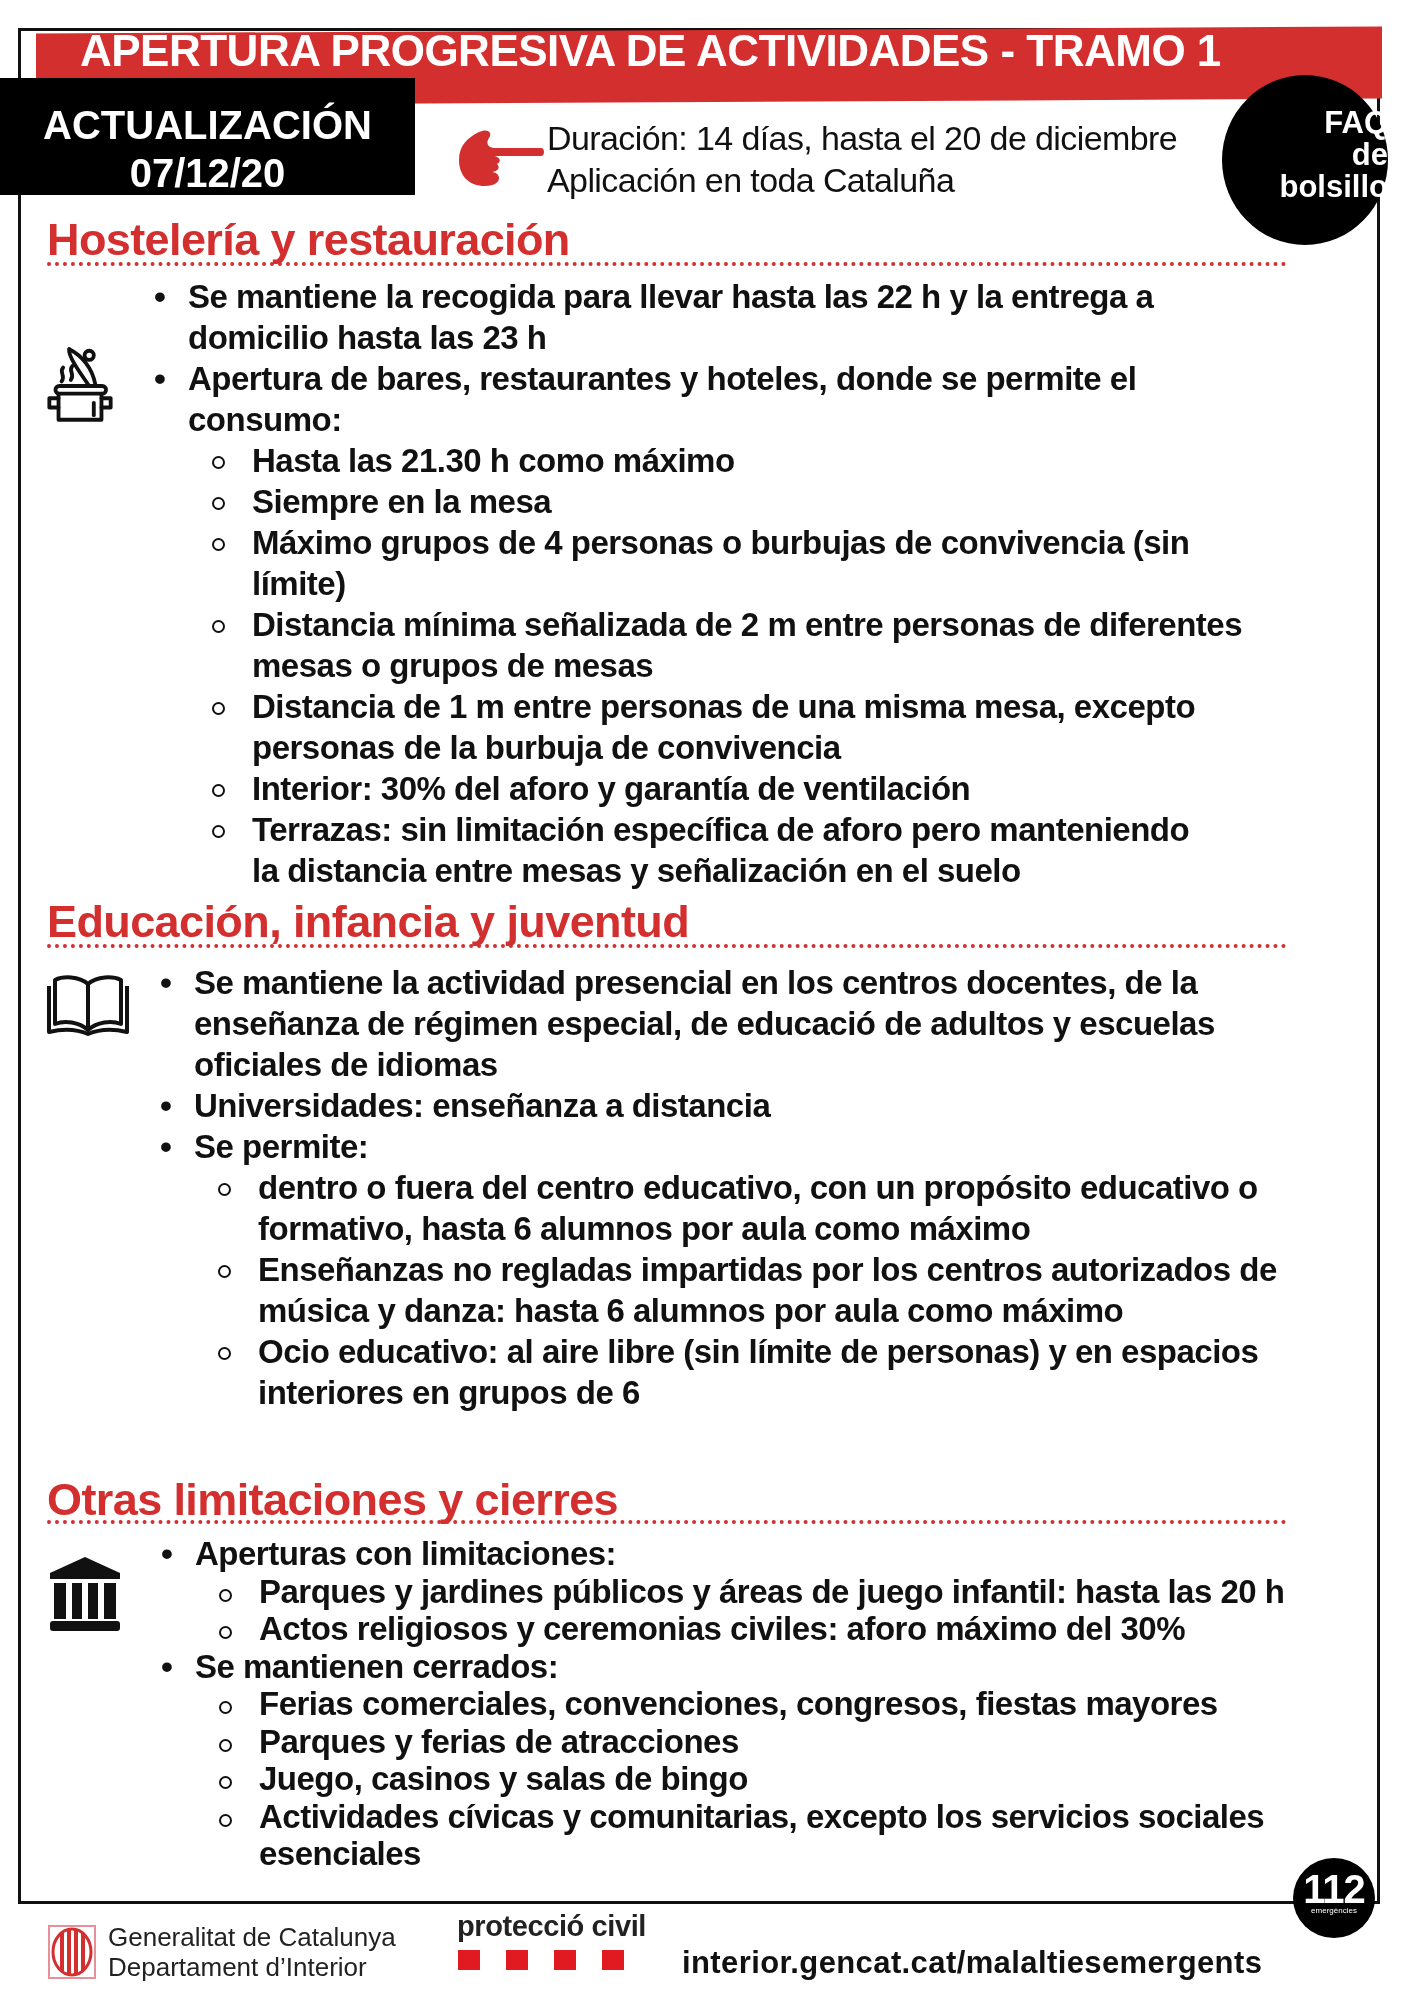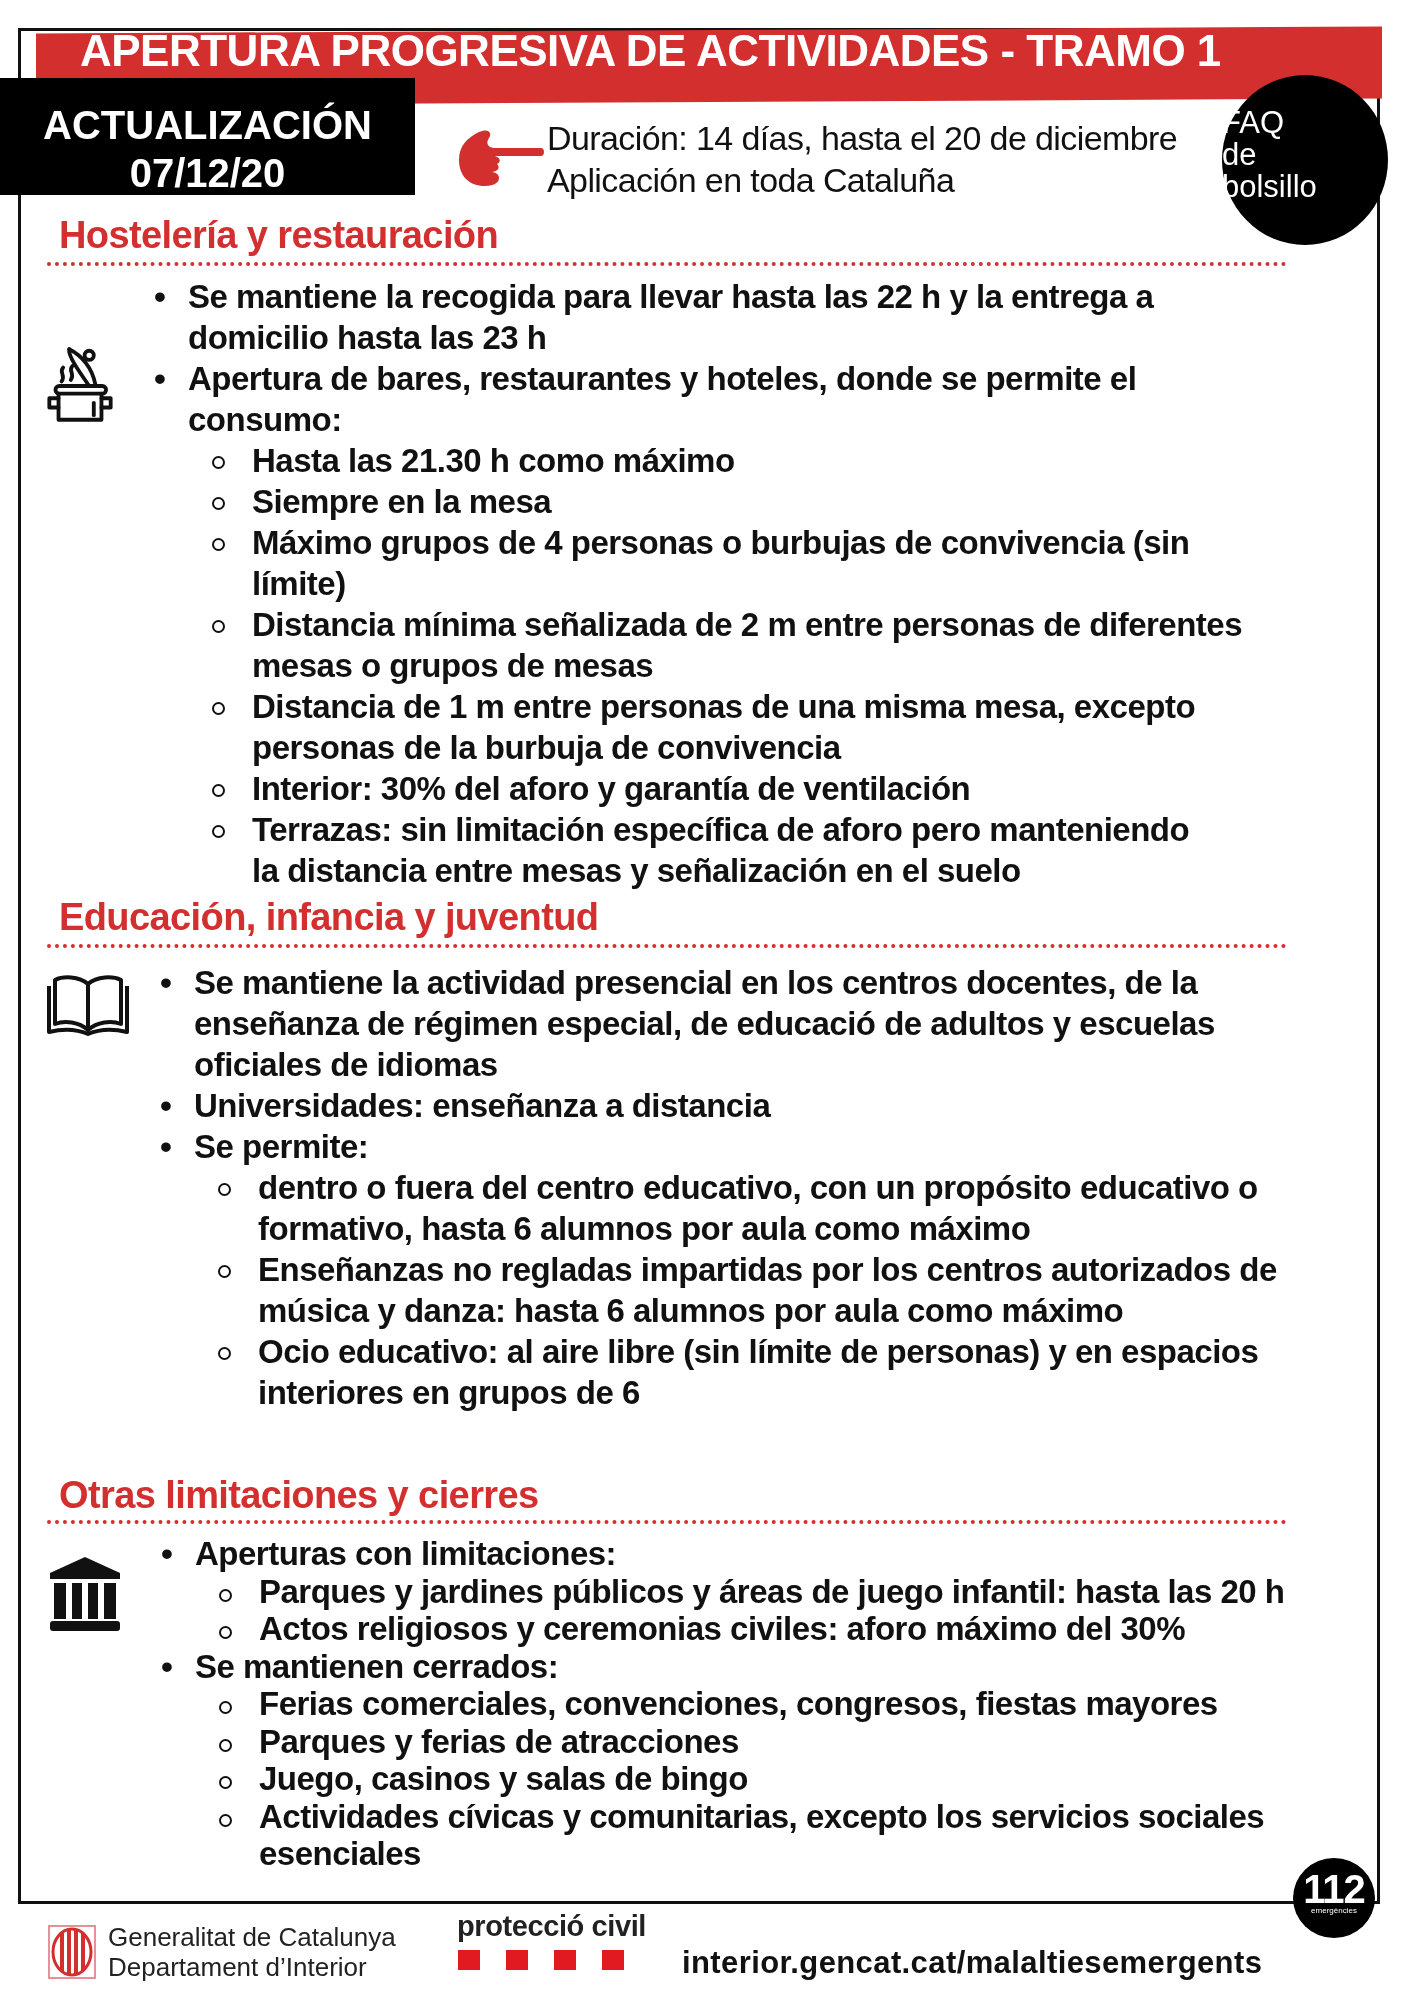--- a/index.html
+++ b/index.html
@@ -3,22 +3,22 @@
 <meta charset="utf-8">
 <style>
   html, body { margin:0; padding:0; background:#fff; }
   body { width:1414px; height:2000px; position:relative; overflow:hidden; font-family:"Liberation Sans", sans-serif; color:#111; }
   .frame { position:absolute; left:18px; top:28px; width:1362px; height:1876px; border:3px solid #111; box-sizing:border-box; }
   .banner { position:absolute; left:36px; top:30px; width:1346px; height:72px; background:#d32f2f; transform:skewY(-0.3deg); }
   .banner-title { position:absolute; left:80px; top:26px; width:1300px; font-weight:bold; font-size:44px; color:#fff; letter-spacing:-0.5px; white-space:nowrap; }
   .update-box { position:absolute; left:0; top:78px; width:415px; height:117px; background:#000; color:#fff; text-align:center; font-weight:bold; font-size:40px; line-height:48px; box-sizing:border-box; padding-top:23px; }
   .hand { position:absolute; left:455px; top:126px; width:90px; height:62px; }
   .duration { position:absolute; left:547px; top:117px; font-weight:normal; font-size:34px; line-height:42px; letter-spacing:-0.6px; white-space:nowrap; }
-  .faq { position:absolute; left:1222px; top:75px; width:166px; height:170px; border-radius:50%; background:#000; color:#fff; text-align:left; font-weight:normal; font-size:31px; line-height:32px; box-sizing:border-box; padding-top:32px; }
-  .sec-title { position:absolute; left:59px; font-weight:bold; font-size:38px; color:#d32f2f; letter-spacing:-0.6px; white-space:nowrap; }
+  .faq { position:absolute; left:1222px; top:75px; width:166px; height:170px; border-radius:50%; background:#000; color:#fff; text-align:right; font-weight:bold; font-size:31px; line-height:32px; box-sizing:border-box; padding-top:32px; }
+  .sec-title { position:absolute; left:47px; font-weight:bold; font-size:45px; color:#d32f2f; letter-spacing:-0.6px; white-space:nowrap; }
   .dots { position:absolute; left:47px; width:1240px; height:0; border-top:4px dotted #d32f2f; }
   .icon { position:absolute; }
   ul.list { position:absolute; margin:0; padding:0; list-style:none; font-weight:bold; font-size:33px; line-height:41px; letter-spacing:-0.5px; }
   ul.list li { position:relative; }
   .lvl1 { padding-left:38px; }
   .lvl1::before { content:"\2022"; position:absolute; left:4px; top:0; font-size:34px; }
   .lvl2 { padding-left:102px; }
   .lvl2::before { content:""; position:absolute; left:62px; top:16px; width:9px; height:9px; border:2px solid #111; border-radius:50%; }
   .footer-logo { position:absolute; left:48px; top:1925px; width:48px; height:54px; }
   .gen-text { position:absolute; left:108px; top:1922px; font-size:26px; line-height:30px; color:#222; white-space:nowrap; }

